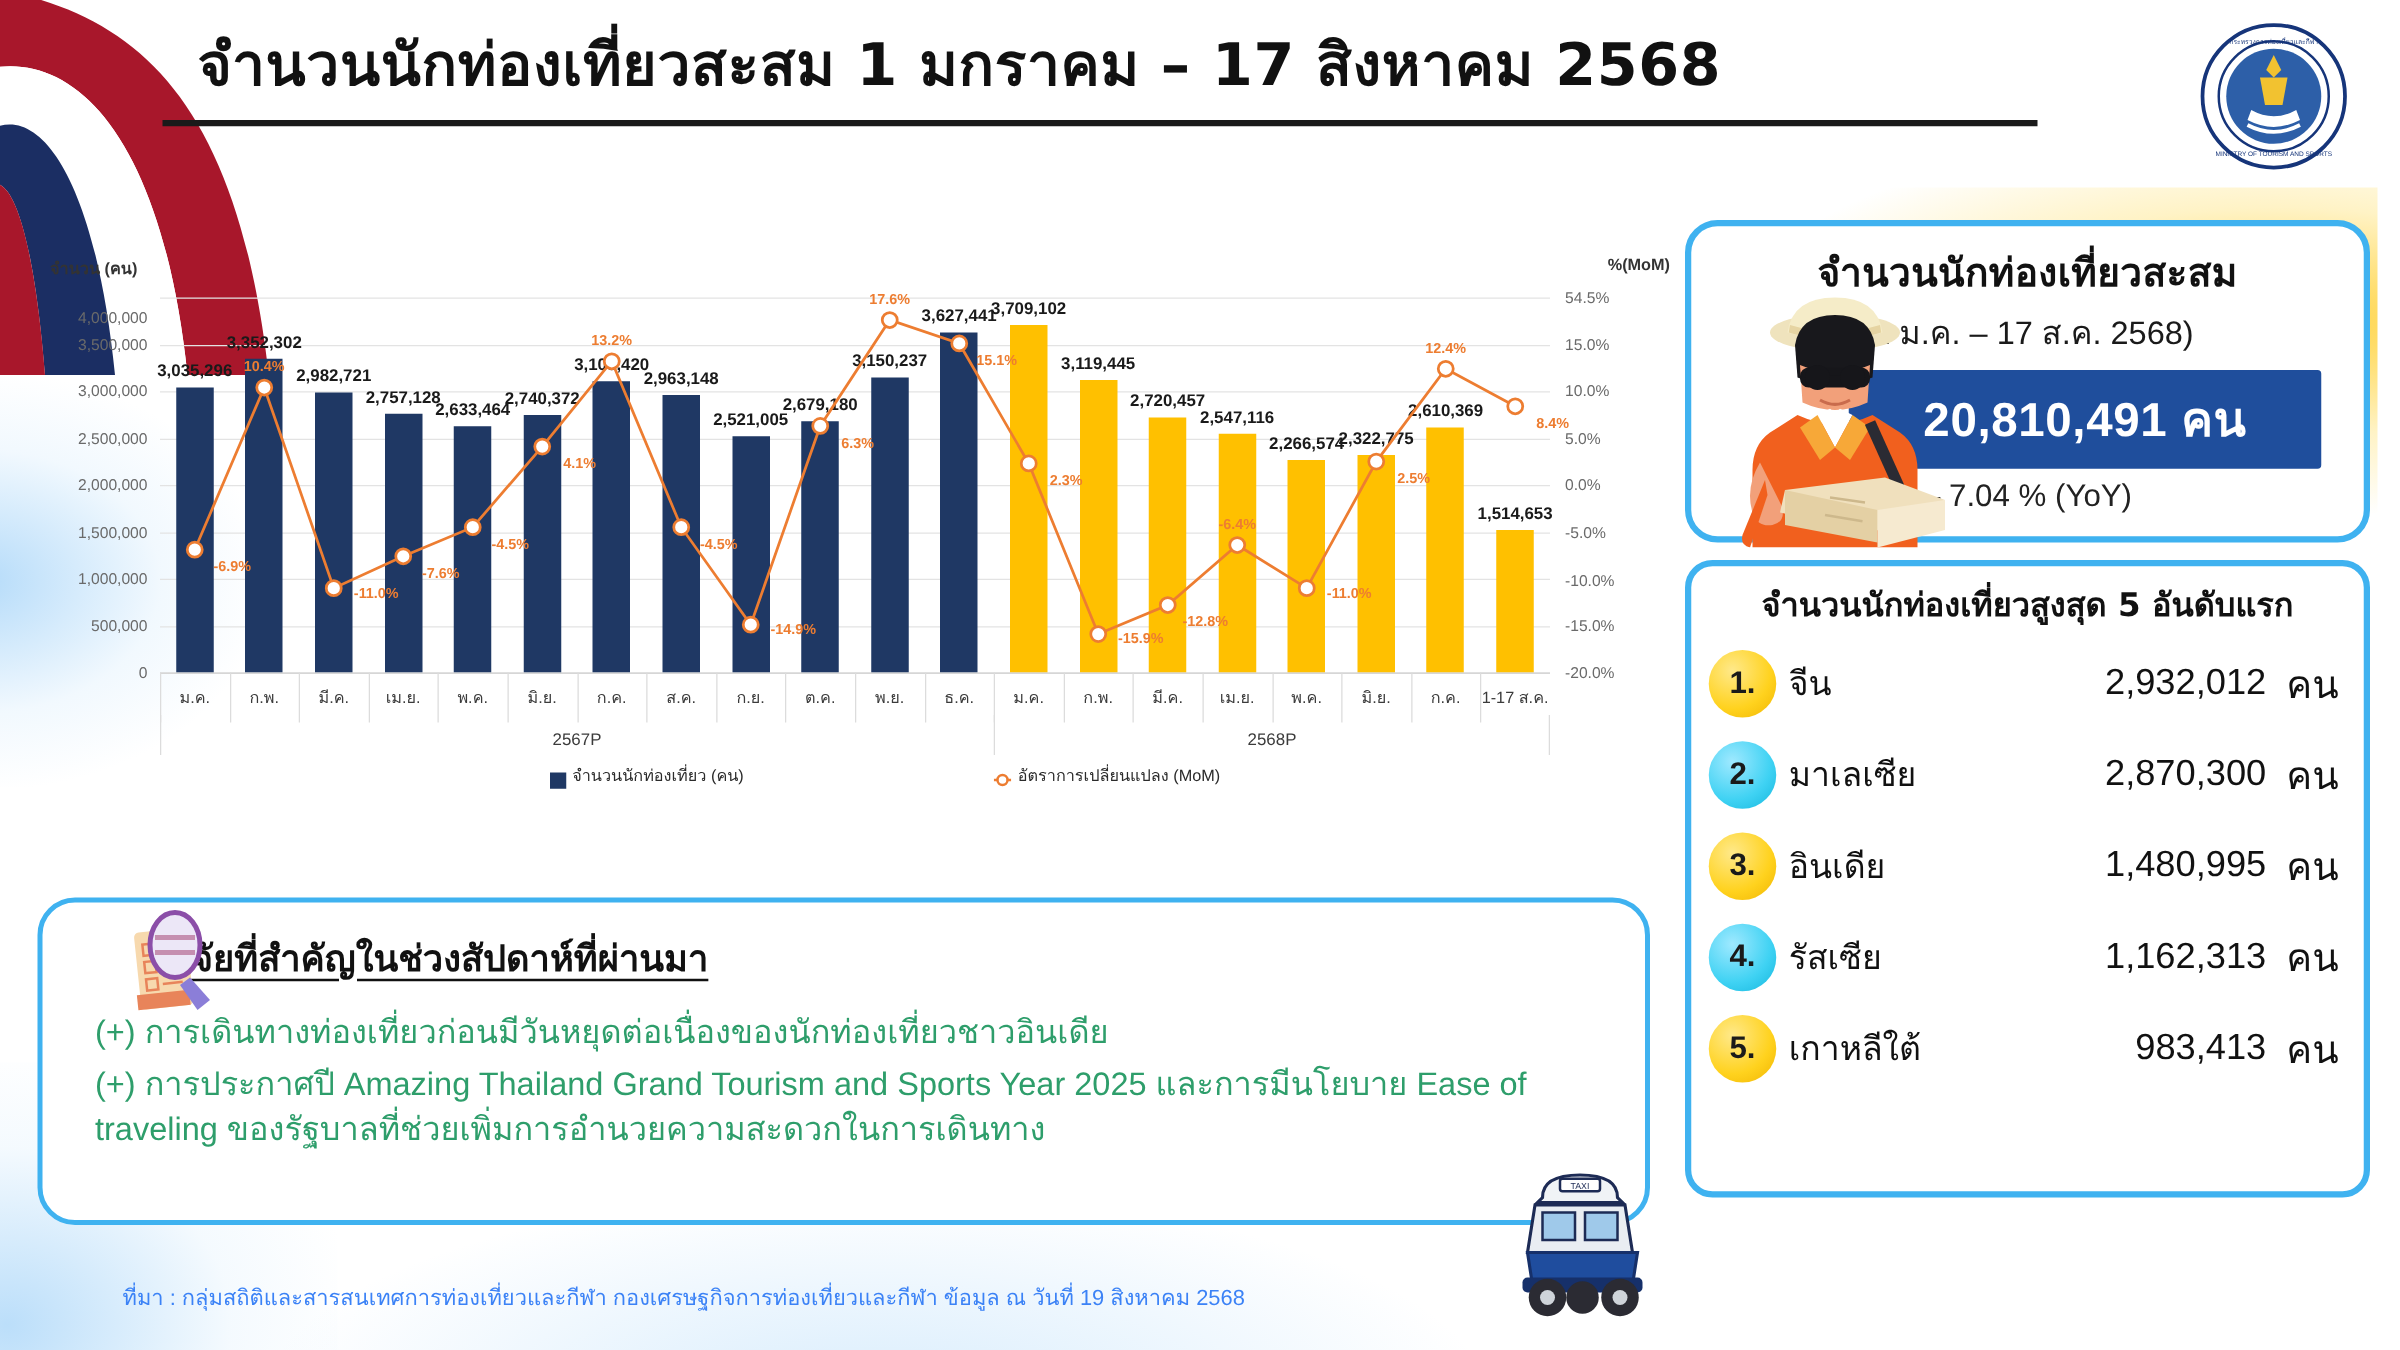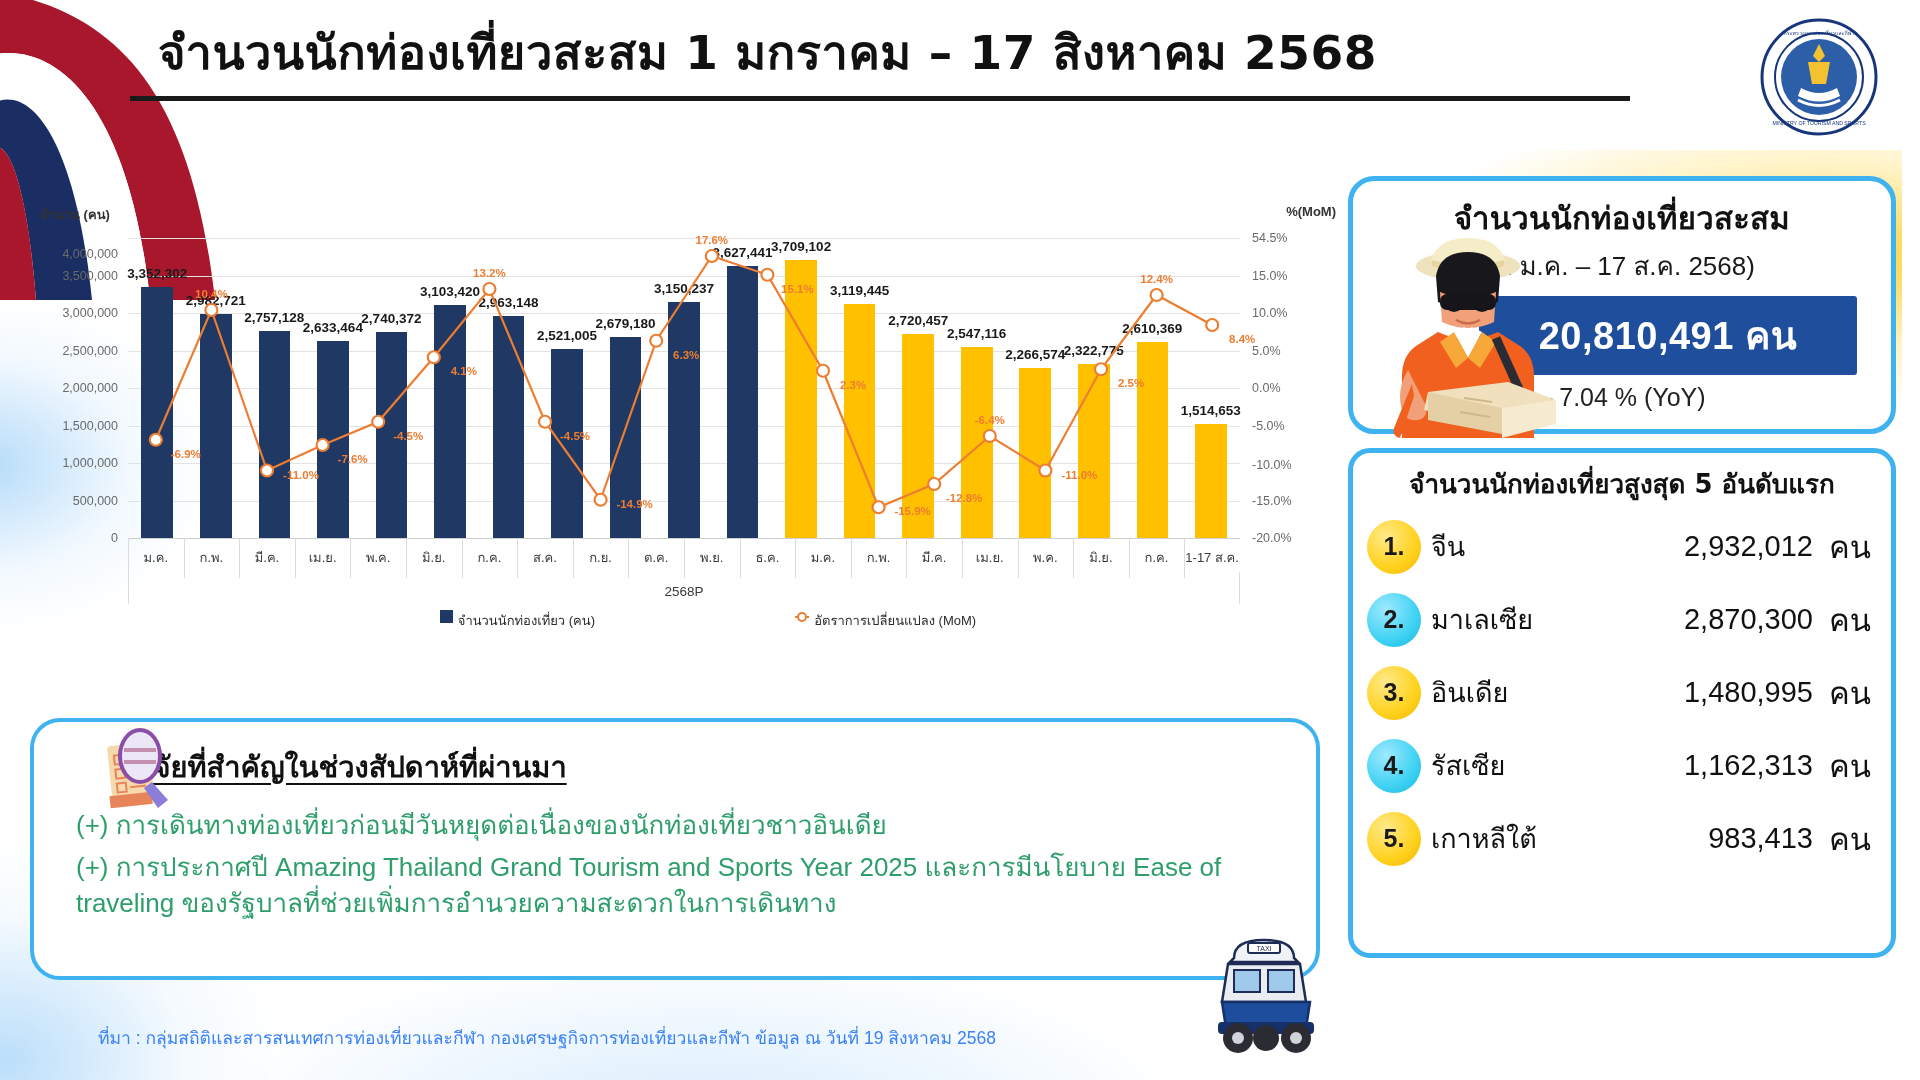--- a/index.html
+++ b/index.html
@@ -64,21 +64,21 @@
   .cats { position:absolute; left:0; right:0; top:0; display:flex; height:38px; }
   .cat { flex:1 1 0; position:relative; display:flex; align-items:center; justify-content:center;
          font-size:13px; color:#3b3b3b; }
   .cat::before { content:""; position:absolute; left:0; top:0; bottom:-2px; width:1px; background:#dcdcdc; }
   .grp-row { position:absolute; left:0; right:0; top:38px; height:30px; display:flex; }
   .grp { position:relative; display:flex; align-items:center; justify-content:center; font-size:13.5px; color:#3b3b3b;}
   .grp::before { content:""; position:absolute; left:0; top:-4px; bottom:2px; width:1px; background:#dcdcdc;}
   .grp.last::after { content:""; position:absolute; right:0; top:-4px; bottom:2px; width:1px; background:#dcdcdc;}
 
   .legend { position:absolute; left:100px; right:118px; top:398px; display:flex; }
-  .legend-item { display:flex; align-items:flex-start; gap:5px; font-size:13px; color:#2b2b2b; }
+  .legend-item { display:flex; align-items:flex-end; gap:5px; font-size:13px; color:#2b2b2b; }
   .lg-swatch { width:13px; height:13px; background:#1f3864; display:inline-block;}
   .lg-marker { width:14px; height:14px; display:inline-block; }
 
   
   .card-glow { position:absolute; right:18px; top:150px; width:530px; height:270px;
       background:radial-gradient(ellipse at 85% 40%, rgba(255,205,40,.95), rgba(255,220,90,.35) 40%, rgba(255,255,255,0) 68%);
       pointer-events:none; }
 
   
   .card-top { position:absolute; left:1348px; top:176px; width:548px; height:258px;
@@ -195,20 +195,24 @@
         <div class="ytick-r" style="top: 262.5px;">-15.0%</div>
         <div class="ytick-r" style="top: 227px;">-10.0%</div>
         <div class="ytick-r" style="top: 187.5px;">-5.0%</div>
         <div class="ytick-r" style="top: 150px;">0.0%</div>
         <div class="ytick-r" style="top: 112.5px;">5.0%</div>
         <div class="ytick-r" style="top: 75px;">10.0%</div>
         <div class="ytick-r" style="top: 37.5px;">15.0%</div>
         <div class="ytick-r" style="top: 0px;">54.5%</div>
       </div>
     <div class="bars" id="bars">
+        <div class="bar-slot">
+          <div class="bar y67" style="height: 227.647px;"></div>
+          <div class="bar-label" style="bottom: 233.647px;">3,035,296</div>
+        </div>
         <div class="bar-slot">
           <div class="bar y67" style="height: 251.423px;"></div>
           <div class="bar-label" style="bottom: 257.423px;">3,352,302</div>
         </div>
         <div class="bar-slot">
           <div class="bar y67" style="height: 223.704px;"></div>
           <div class="bar-label" style="bottom: 229.704px;">2,982,721</div>
         </div>
         <div class="bar-slot">
           <div class="bar y67" style="height: 206.785px;"></div>
@@ -344,20 +348,21 @@
         <div class="cat">ม.ค.</div>
         <div class="cat">ก.พ.</div>
         <div class="cat">มี.ค.</div>
         <div class="cat">เม.ย.</div>
         <div class="cat">พ.ค.</div>
         <div class="cat">มิ.ย.</div>
         <div class="cat">ก.ค.</div>
         <div class="cat">1-17 ส.ค.</div>
       </div>
     <div class="grp-row" id="grps">
+        <div class="grp" style="flex: 12 1 0px;">2567P</div>
         <div class="grp last" style="flex: 8 1 0px;">2568P</div>
       </div>
   </div>
 
   <div class="legend" id="legend">
       <div style="flex: 0 0 467.04px; display: flex; justify-content: flex-end;">
         <div class="legend-item">
           <span class="lg-swatch" style="background: rgb(31, 56, 100);"></span>
           <span>จำนวนนักท่องเที่ยว (คน)</span>
         </div>

